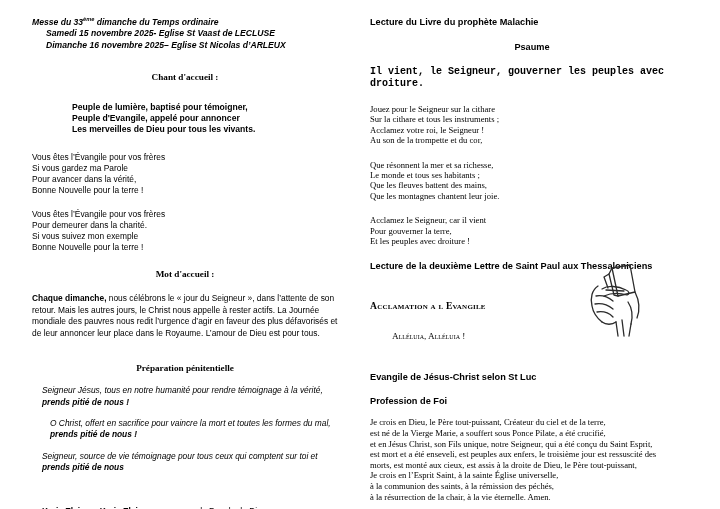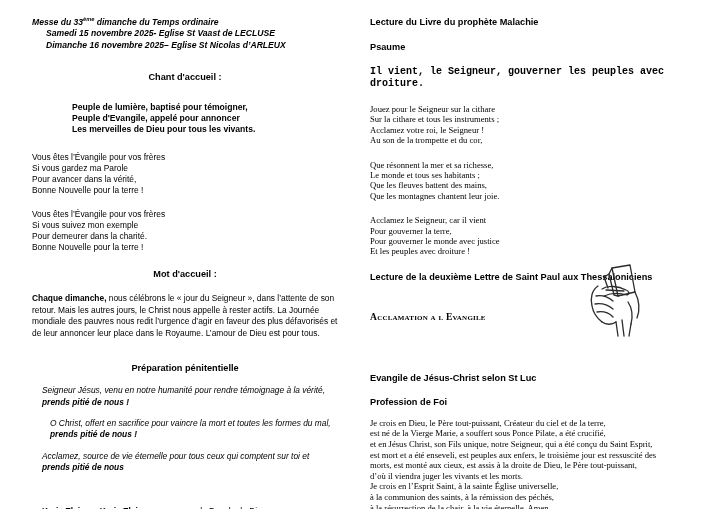--- a/index.html
+++ b/index.html
@@ -34,21 +34,21 @@
     font-style: italic;
     font-weight: bold;
     font-size: 8.6px;
     line-height: 11.6px;
     white-space: nowrap;
   }
   .hdr-italic.ind1 { padding-left: 14px; }
   .hdr-italic sup { font-size: 5.6px; vertical-align: super; }
 
   .sec-head {
-    font-family: Liberation Sans, sans-serif;
+    font-family: Liberation Serif, serif;
     font-weight: bold;
     font-size: 9.2px;
     text-align: center;
   }
 
   .refrain {
     font-family: "Liberation Sans", sans-serif;
     font-weight: bold;
     font-size: 8.6px;
     line-height: 11.4px;
@@ -88,20 +88,21 @@
   .rd-head {
     font-family: "Liberation Sans", sans-serif;
     font-weight: bold;
     font-size: 9.2px;
     line-height: 12px;
   }
   .psaume-title {
     font-family: "Liberation Sans", sans-serif;
     font-weight: bold;
     font-size: 9.2px;
+    text-align: center;
   }
   .antienne {
     font-family: Liberation Mono, monospace;
     font-weight: bold;
     font-size: 10px;
     line-height: 12px;
   }
   .psalm-strophe {
     font-family: "Liberation Serif", serif;
     font-size: 8.6px;
@@ -176,48 +177,48 @@
       <div>Vous êtes l’Évangile pour vos frères</div>
       <div>Si vous gardez ma Parole</div>
       <div>Pour avancer dans la vérité,</div>
       <div>Bonne Nouvelle pour la terre !</div>
     </div>
 
     <div class="sp12"></div>
 
     <div class="verse">
       <div>Vous êtes l’Évangile pour vos frères</div>
+      <div>Pour demeurer dans la charité.</div>
       <div>Si vous suivez mon exemple</div>
-      <div>Pour demeurer dans la charité.</div>
       <div>Bonne Nouvelle pour la terre !</div>
     </div>
 
     <div class="sp16"></div>
 
     <div class="sec-head">Mot d'accueil :</div>
 
     <div class="sp14"></div>
 
     <div class="para"><b>Chaque dimanche,</b><span> nous célébrons le « jour du Seigneur », dans l’attente de son retour. Mais les autres jours, le Christ nous appelle à rester actifs. La Journée mondiale des pauvres nous redit l’urgence d’agir en faveur des plus défavorisés et de leur annoncer leur place dans le Royaume. L’amour de Dieu est pour tous.</span></div>
 
     <div class="sp24"></div>
 
     <div class="sec-head">Préparation pénitentielle</div>
 
     <div class="sp12"></div>
 
-    <div class="pen-strophe"><span>Seigneur Jésus, venu en notre humanité pour rendre témoignage à la vérité, </span><b>prends pitié de nous !</b></div>
+    <div class="pen-strophe"><span>Seigneur Jésus, tous en notre humanité pour rendre témoignage à la vérité, </span><b>prends pitié de nous !</b></div>
 
     <div class="sp10"></div>
 
     <div class="pen-strophe ind2"><span>O Christ, offert en sacrifice pour vaincre la mort et toutes les formes du mal, </span><b>prends pitié de nous !</b></div>
 
     <div class="sp10"></div>
 
-    <div class="pen-strophe"><span>Acclamez, source de vie éternelle pour tous ceux qui comptent sur toi et </span><b>prends pitié de nous</b></div>
+    <div class="pen-strophe"><span>Seigneur, source de vie témoignage pour tous ceux qui comptent sur toi et </span><b>prends pitié de nous</b></div>
 
     <div class="sp24"></div>
     <div class="sp8"></div>
 
     <div class="kyrie"><b>Kyrie Eleison, Kyrie Eleison… </b><span>« messe du Peuple de Dieu »</span></div>
 
   </div>
 
   <div class="col col-right">
 
@@ -249,54 +250,53 @@
       <div>Le monde et tous ses habitants ;</div>
       <div>Que les fleuves battent des mains,</div>
       <div>Que les montagnes chantent leur joie.</div>
     </div>
 
     <div class="sp14"></div>
 
     <div class="psalm-strophe">
       <div>Acclamez le Seigneur, car il vient</div>
       <div>Pour gouverner la terre,</div>
-      <div>Pour gouverner le monde avec justice</div>
       <div>Et les peuples avec droiture !</div>
     </div>
 
     <div class="sp14"></div>
 
     <div class="rd-head">Lecture de la deuxième Lettre de Saint Paul aux Thessaloniciens</div>
 
     <div class="sp24"></div>
     <div class="sp4"></div>
 
     <div class="smallcaps">Acclamation a l Evangile</div>
 
     <div class="sp20"></div>
 
+    <div class="alleluia">Alléluia, Alléluia !</div>
 
     <div class="sp24"></div>
     <div class="sp6"></div>
 
     <div class="rd-head">Evangile de Jésus-Christ selon St Luc</div>
 
     <div class="sp12"></div>
 
     <div class="rd-head">Profession de Foi</div>
 
     <div class="sp10"></div>
 
     <div class="creed">
       <div>Je crois en Dieu, le Père tout-puissant, Créateur du ciel et de la terre,</div>
       <div>est né de la Vierge Marie, a souffert sous Ponce Pilate, a été crucifié,</div>
       <div>et en Jésus Christ, son Fils unique, notre Seigneur, qui a été conçu du Saint Esprit,</div>
       <div>est mort et a été enseveli, est peuples aux enfers, le troisième jour est ressuscité des</div>
       <div>morts, est monté aux cieux, est assis à la droite de Dieu, le Père tout-puissant,</div>
-      <div>d’où il viendra juger les vivants et les morts.</div>
       <div>Je crois en l’Esprit Saint, à la sainte Église universelle,</div>
       <div>à la communion des saints, à la rémission des péchés,</div>
       <div>à la résurrection de la chair, à la vie éternelle. Amen.</div>
     </div>
 
   </div>
 
   <div class="gospel-art">
     <svg viewBox="0 0 76 86" width="76" height="86" xmlns="http://www.w3.org/2000/svg">
       <g fill="none" stroke="#2b2b2b" stroke-width="1.3" stroke-linecap="round" stroke-linejoin="round">

